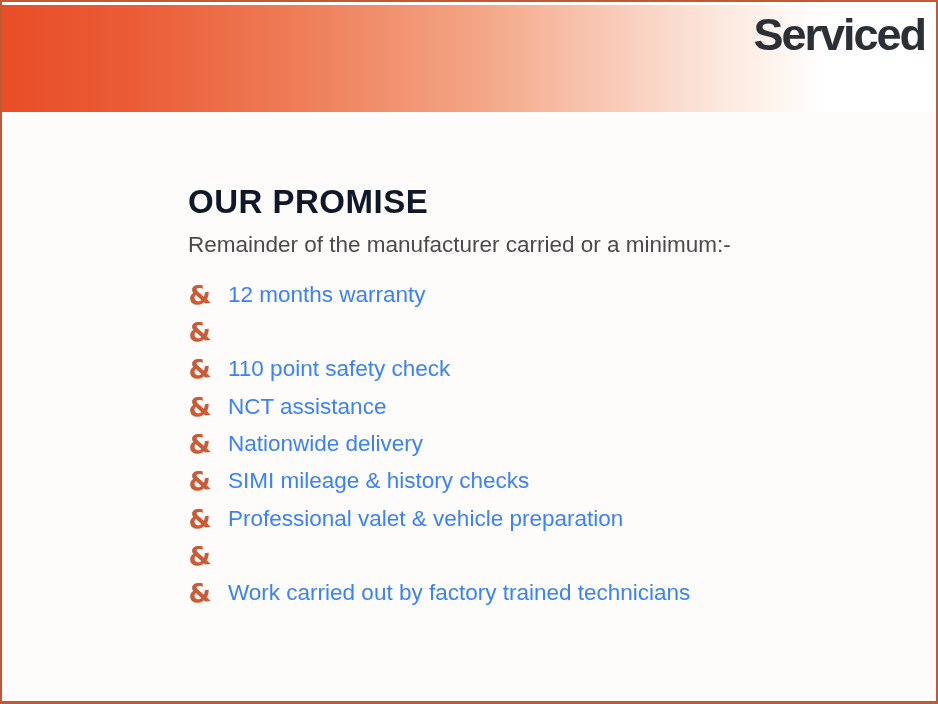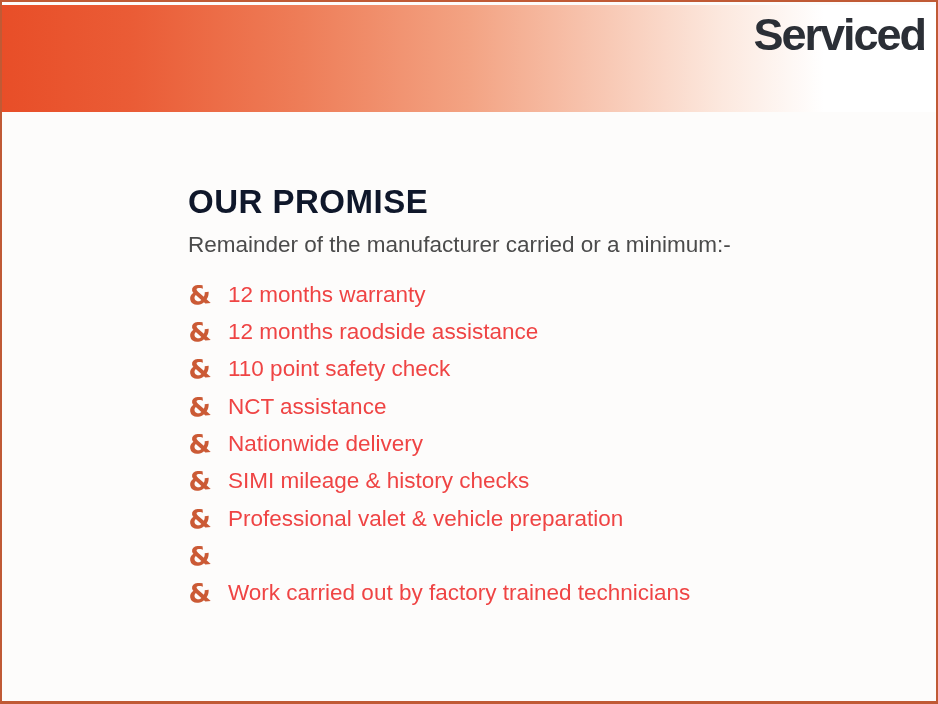--- a/index.html
+++ b/index.html
@@ -77,21 +77,21 @@
     font-weight: bold;
     color: #cb5a35;
     font-family: "DejaVu Sans", sans-serif;
     transform: rotate(-6deg);
     flex: 0 0 27px;
     text-align: center;
   }
   .item .label {
     margin-left: 15px;
     font-size: 22.5px;
-    color: #ef4444;
+    color: #3b82f6;
   }
 </style>
 </head>
 <body>
 
 <div class="page">
 
   <div class="banner"></div>
 
   <div class="logo">
@@ -104,21 +104,20 @@
 
   <div class="subtitle">Remainder of the manufacturer carried or a minimum:-</div>
 
   <div class="promise-list">
       <div class="item">
       <span class="amp-bullet">&amp;</span>
       <span class="label">12 months warranty</span>
     </div>
       <div class="item">
       <span class="amp-bullet">&amp;</span>
-      <span class="label">12 months raodside assistance</span>
     </div>
       <div class="item">
       <span class="amp-bullet">&amp;</span>
       <span class="label">110 point safety check</span>
     </div>
       <div class="item">
       <span class="amp-bullet">&amp;</span>
       <span class="label">NCT assistance</span>
     </div>
       <div class="item">

